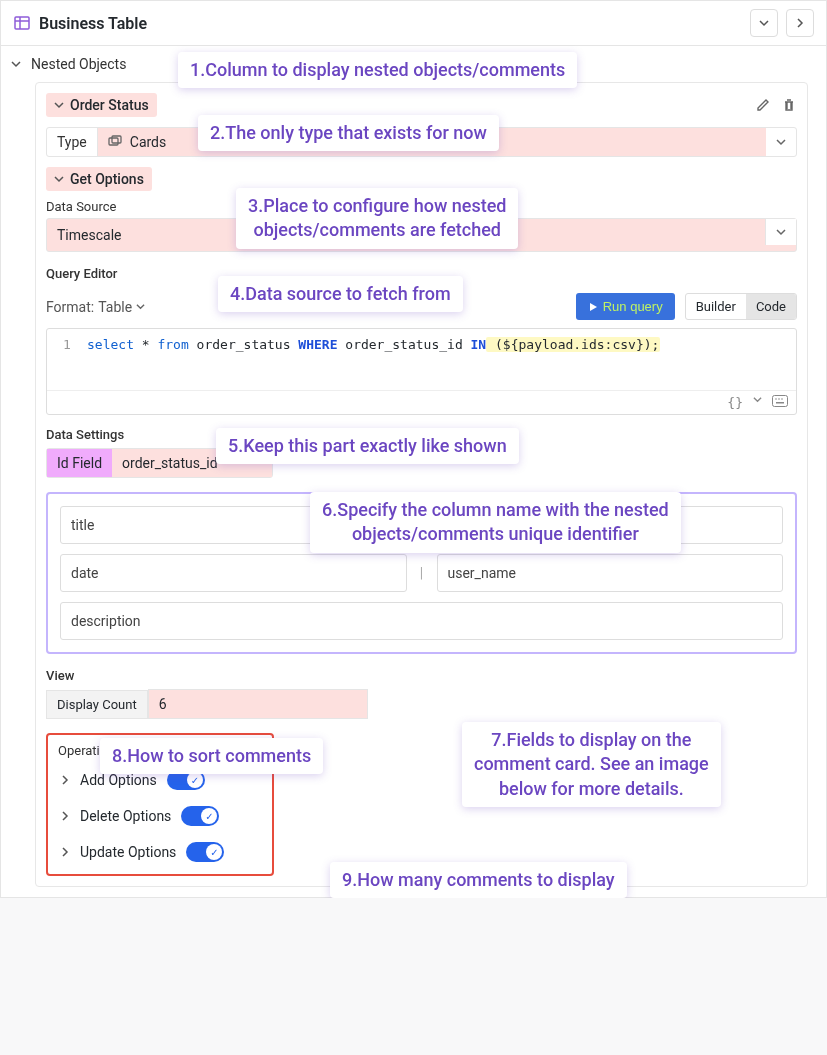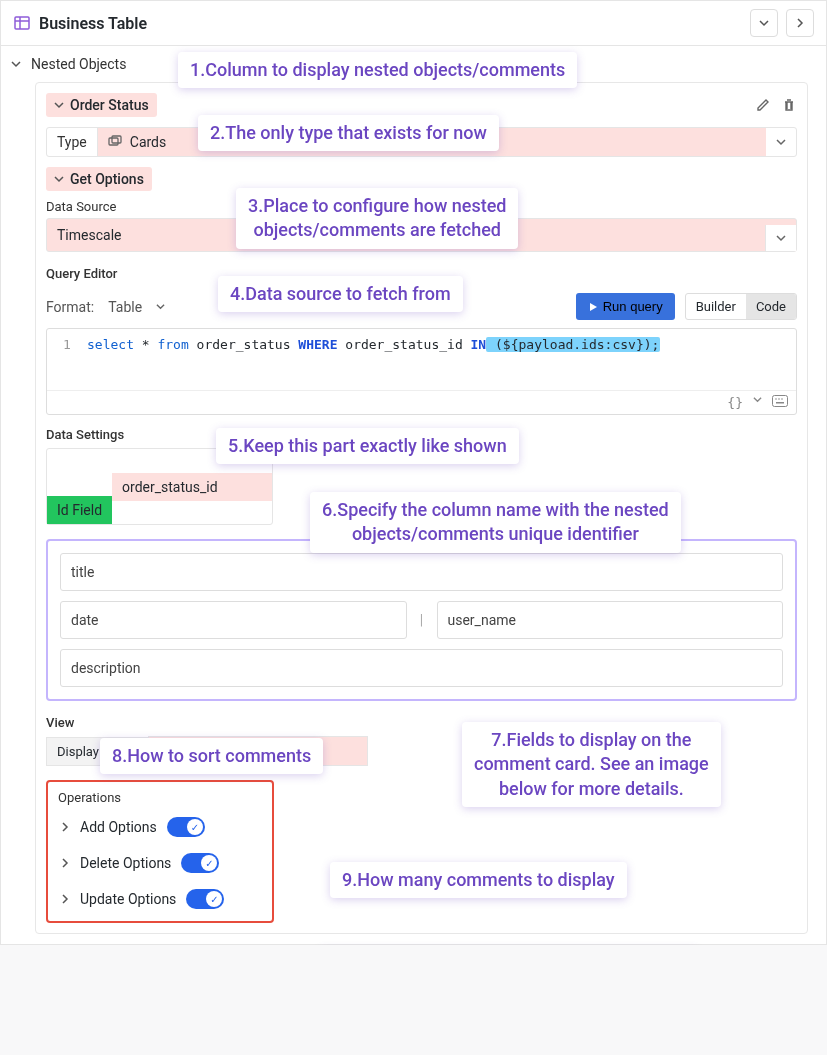--- a/index.html
+++ b/index.html
@@ -75,44 +75,44 @@
   .os-icons { display:flex; gap:10px; color:#666;}
   .os-icons span { cursor:pointer; }
 
   .type-row { display:flex; align-items:center; margin-top:10px; border:1px solid #e5e5e5; border-radius:3px; }
   .type-row .tlabel { padding:6px 10px; color:#333; border-right:1px solid #e5e5e5;}
   .type-row .tvalue { flex:1; display:flex; align-items:center; padding:6px 10px; gap:8px; background:#fde0de; cursor:pointer;}
   .type-row .tarrow { padding:6px 10px; color:#666; }
 
   .get-opts { margin-top:10px; }
   .sublabel { font-size:13px; color:#333; margin-top:8px; }
-  .ds-select { margin-top:4px; display:flex; align-items:flex-end; border:1px solid #e5e5e5; border-radius:3px; background:#fde0de;}
+  .ds-select { margin-top:4px; display:flex; align-items:flex-start; border:1px solid #e5e5e5; border-radius:3px; background:#fde0de;}
   .ds-select .dsv { flex:1; padding:8px 10px; }
   .ds-select .dsa { padding:8px 10px; color:#666; background:#fff; border-left:1px solid #e5e5e5;}
 
   .qe-head { display:flex; align-items:center; margin-top:12px; gap:10px;}
-  .qe-head .fmt { color:#555; display:flex; gap:14px; align-items:center;}
+  .qe-head .fmt { color:#555; display:flex; gap:4px; align-items:center;}
   .qe-head .spacer { flex:1; }
-  .runq { background:#3871dc; color:#000000; border:none; border-radius:3px; padding:6px 12px; font-size:13px; cursor:pointer; display:flex; align-items:center; gap:5px;}
+  .runq { background:#3871dc; color:#bef264; border:none; border-radius:3px; padding:6px 12px; font-size:13px; cursor:pointer; display:flex; align-items:center; gap:5px;}
   .bc-toggle { display:flex; border:1px solid #ddd; border-radius:3px; overflow:hidden;}
   .bc-toggle span { padding:5px 10px; font-size:13px; cursor:pointer;}
   .bc-toggle .active { background:#e5e5e5; }
 
   .code-editor { margin-top:8px; border:1px solid #ddd; border-radius:3px; background:#fff; font-family:Menlo,Consolas,monospace; font-size:13px; position:relative;}
   .code-line { display:flex; padding:8px 0;}
   .gutter { width:40px; text-align:center; color:#999; user-select:none;}
   .code-content { flex:1; padding-right:10px; white-space:pre;}
   .kw-blue { color:#1060d0; }
   .kw-teal { color:#1d4ed8;font-weight:bold; }
-  .code-hl-pink { background:#7dd3fc; border-radius:2px; padding:0 1px;}
+  .code-hl-pink { background:#fef9c3; border-radius:2px; padding:0 1px;}
   .code-footer { display:flex; justify-content:flex-end; gap:10px; padding:4px 8px; color:#888; border-top:1px solid #eee; margin-top:30px;}
 
   .data-settings { margin-top:12px; }
   .idf-row { margin-top:6px; display:flex; align-items:center; gap:0; border:1px solid #e5e5e5; border-radius:3px; width:fit-content;}
-  .idf-row .idlab { padding:6px 10px; background:#22c55e;margin-top:47px;}
+  .idf-row .idlab { padding:6px 10px; background:#f0abfc;}
   .idf-row .idval { padding:6px 10px; background:#fde0de; min-width:160px;}
 
   .fields-box { margin-top:14px; border:2px solid #c4b5fd; border-radius:4px; padding:12px; display:flex; flex-direction:column; gap:10px;}
   .fbox-input { border:1px solid #ddd; border-radius:3px; padding:10px; color:#444; background:#fff;}
   .fbox-row { display:flex; gap:0; align-items:stretch;}
   .fbox-row .fbox-input { flex:1; }
   .fbox-sep { width:30px; display:flex; align-items:center; justify-content:center; color:#aaa;}
 
   .view-sec { margin-top:14px;}
   .view-row { display:flex; align-items:center; gap:0; margin-top:6px;}

